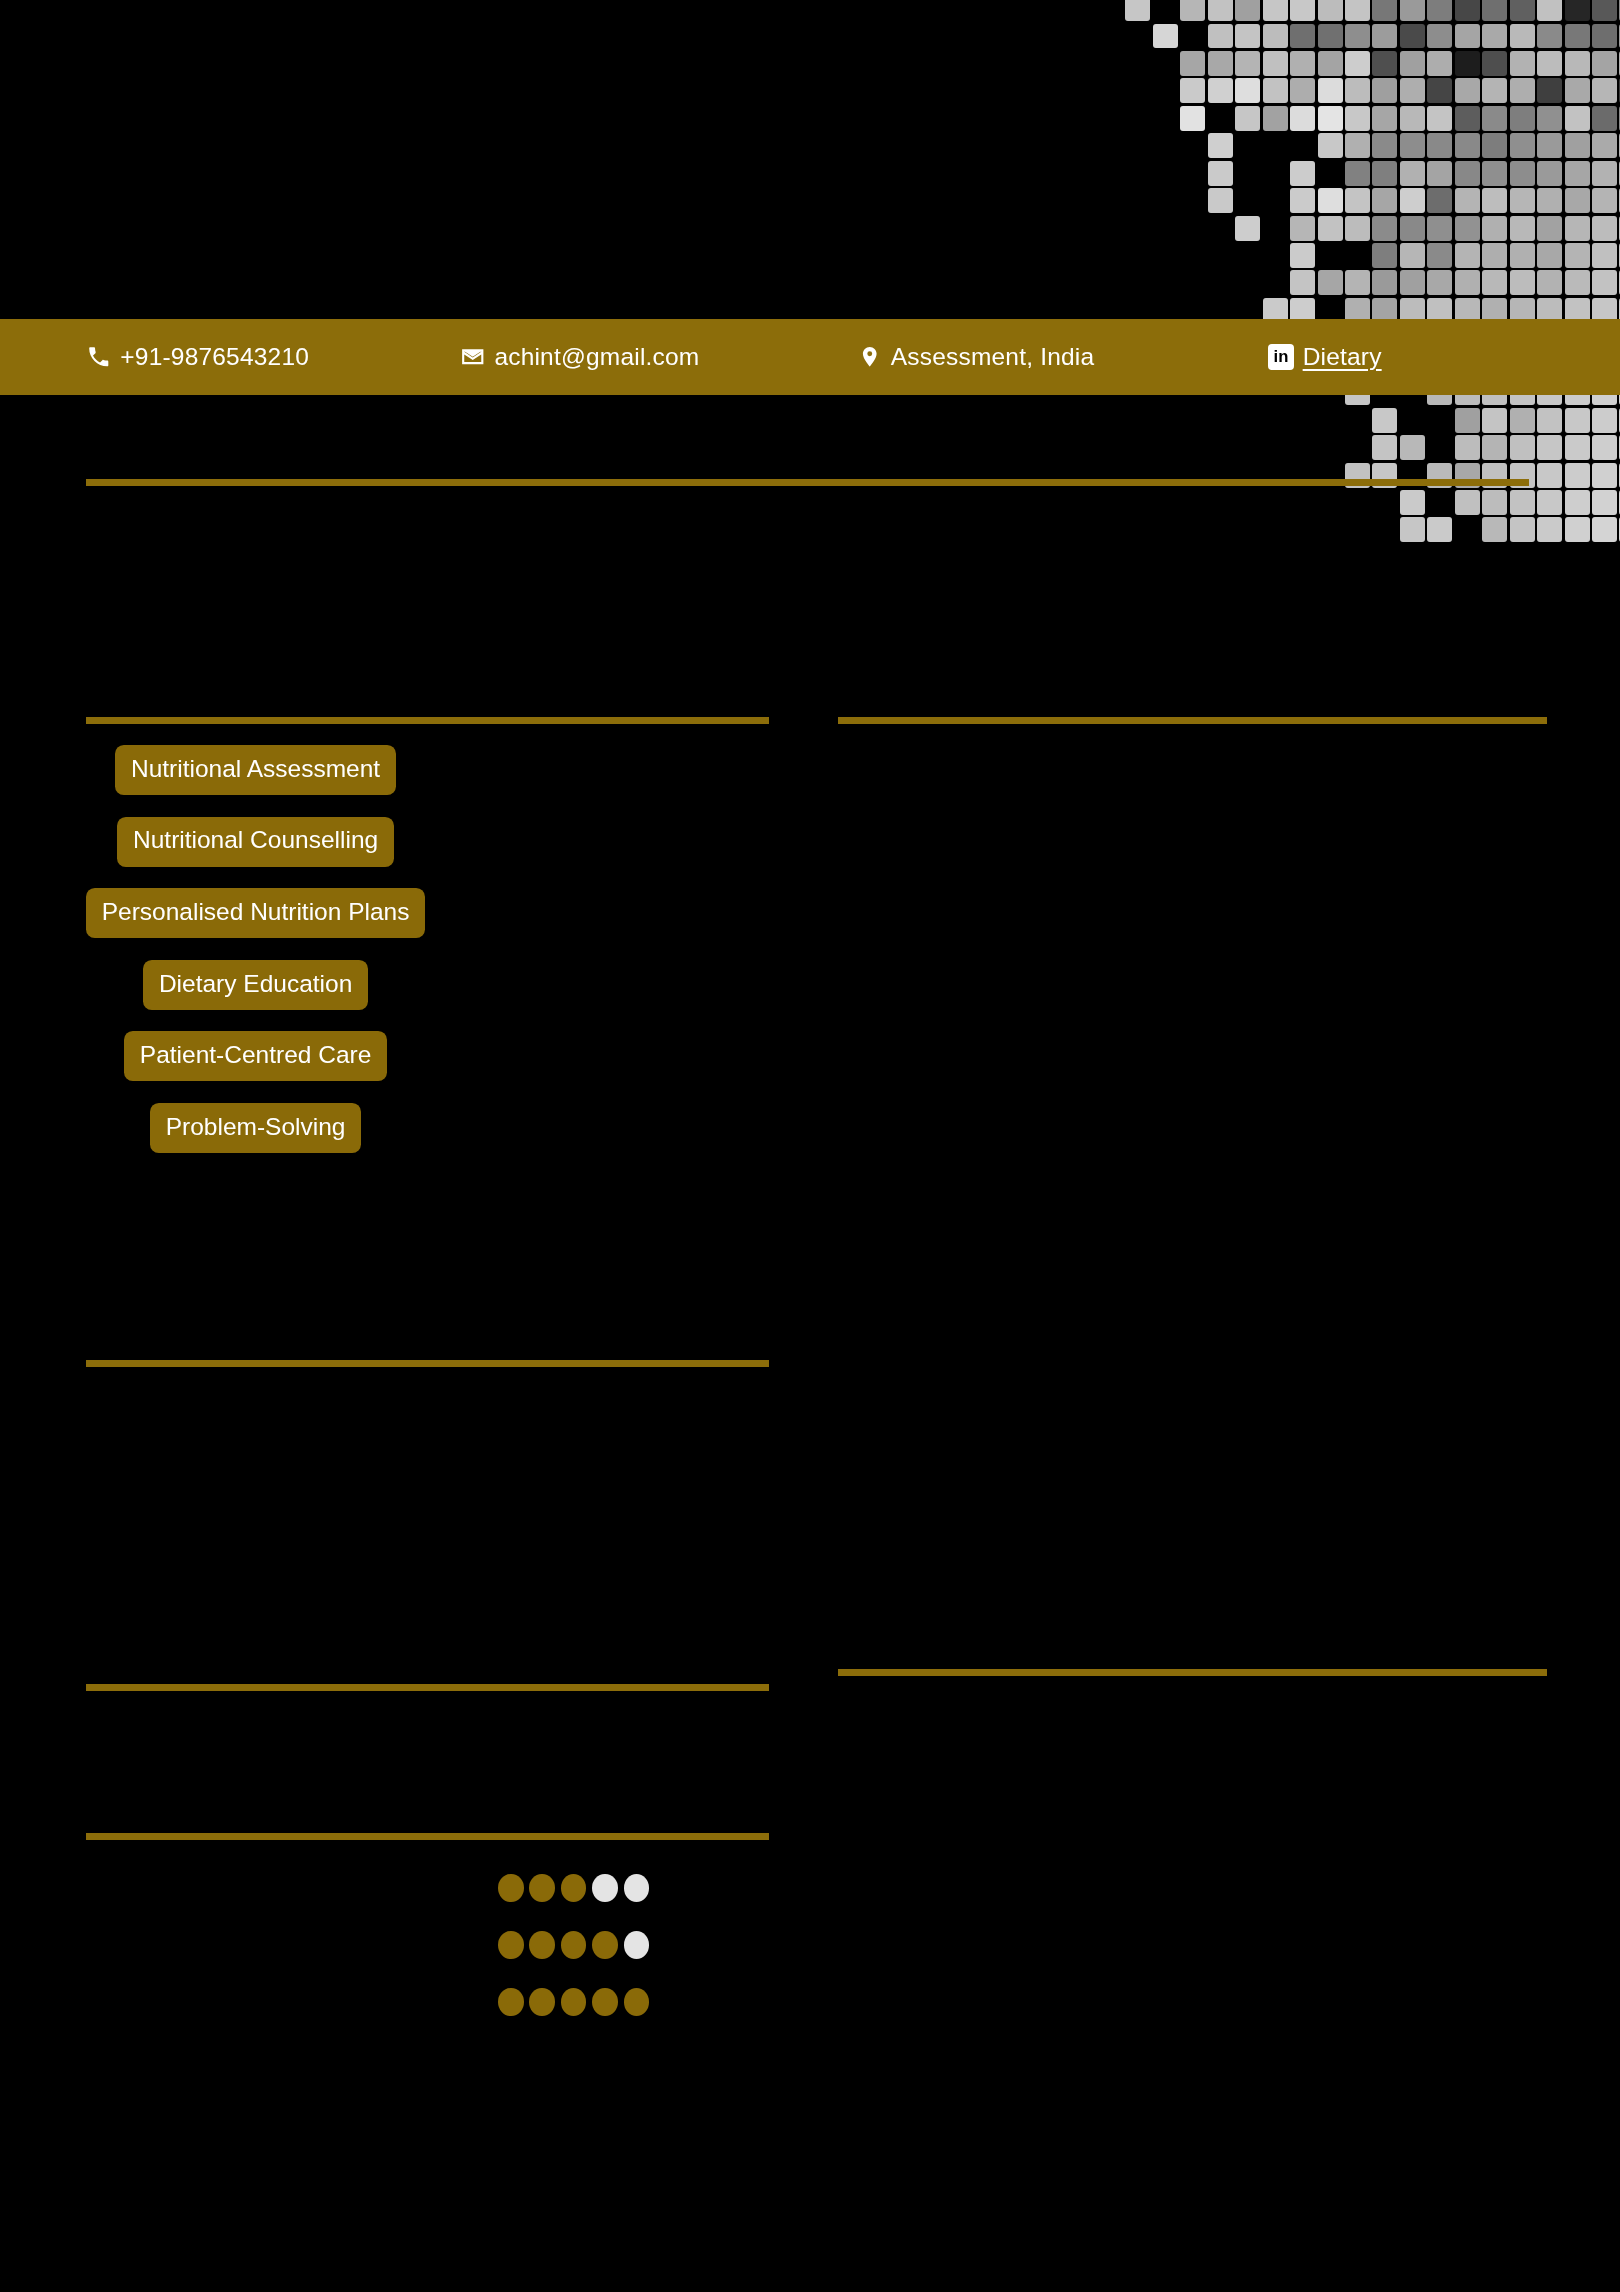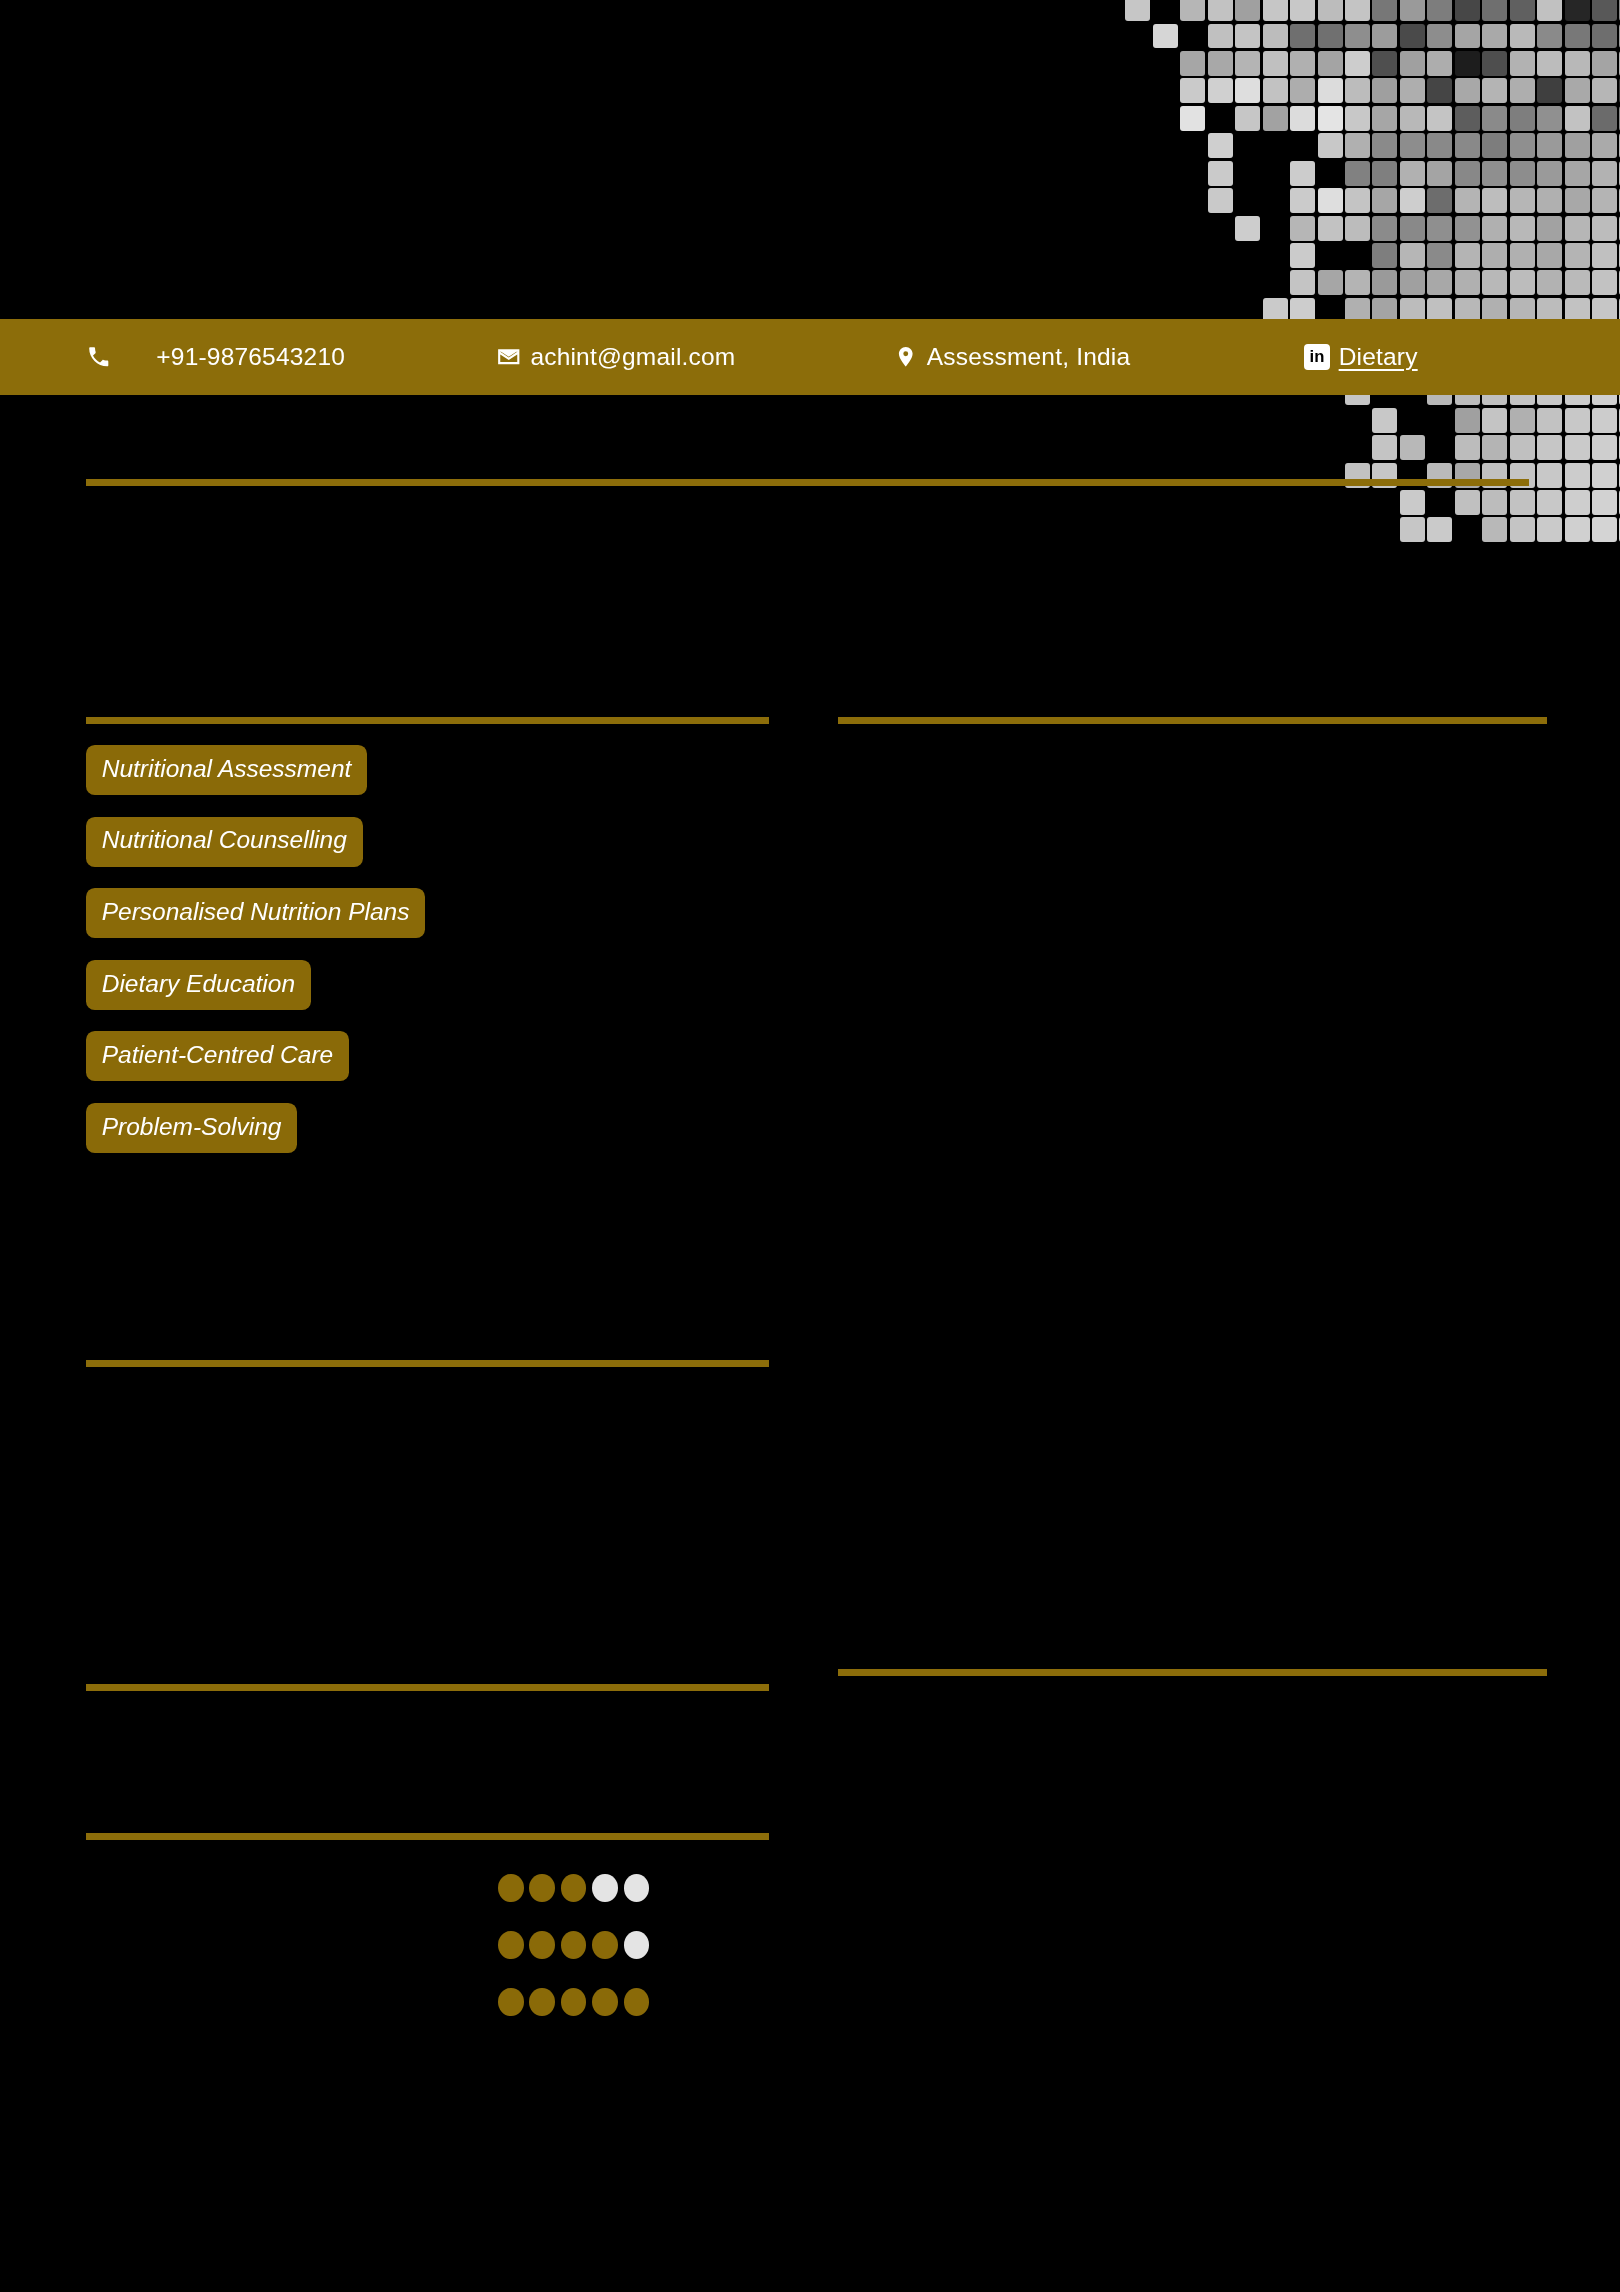--- a/index.html
+++ b/index.html
@@ -52,21 +52,21 @@
     z-index: 4;
   }
   .contact-item {
     display: flex;
     align-items: center;
     color: #ffffff;
     font-size: 24.5px;
     letter-spacing: 0.2px;
     white-space: nowrap;
   }
-  #contact-phone    { margin-left: 86px; gap: 36px; }
+  #contact-phone    { margin-left: 86px; }
   #contact-email    { margin-left: 151px; }
   #contact-location { margin-left: 159px; }
   #contact-linkedin { margin-left: 174px; }
 
   .contact-icon {
     display: inline-flex;
     align-items: center;
     justify-content: center;
     margin-right: 8.8px;
     flex: 0 0 auto;
@@ -106,22 +106,21 @@
   #rule-left-4  { left: 86px;  top: 1833px; width: 683px;  }
 
   
   #skills-list {
     position: absolute;
     left: 86px;
     top: 745px;
     z-index: 3;
     display: flex;
     flex-direction: column;
-    align-items: flex-start;
-    font-style: italic;
+    align-items: center;
   }
   .skill-pill {
     background: #8a6a08;
     color: #ffffff;
     border-radius: 8.8px;
     font-size: 24.5px;
     line-height: 1;
     padding: 11.8px 15.7px 13.7px 15.7px;
     margin-bottom: 21.6px;
     white-space: nowrap;

